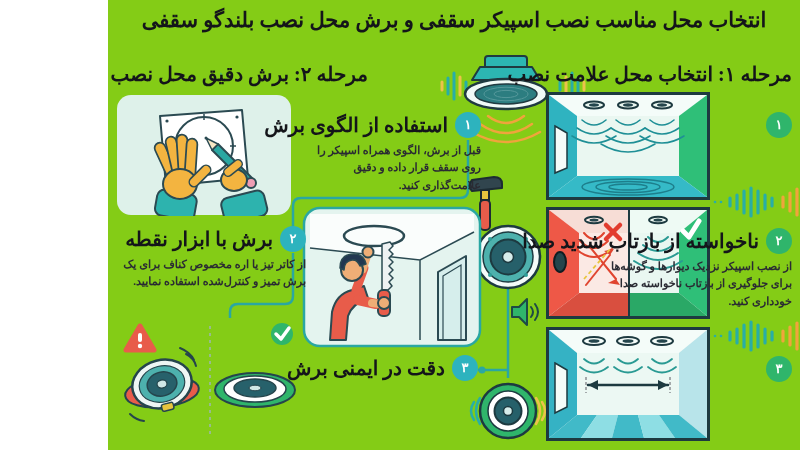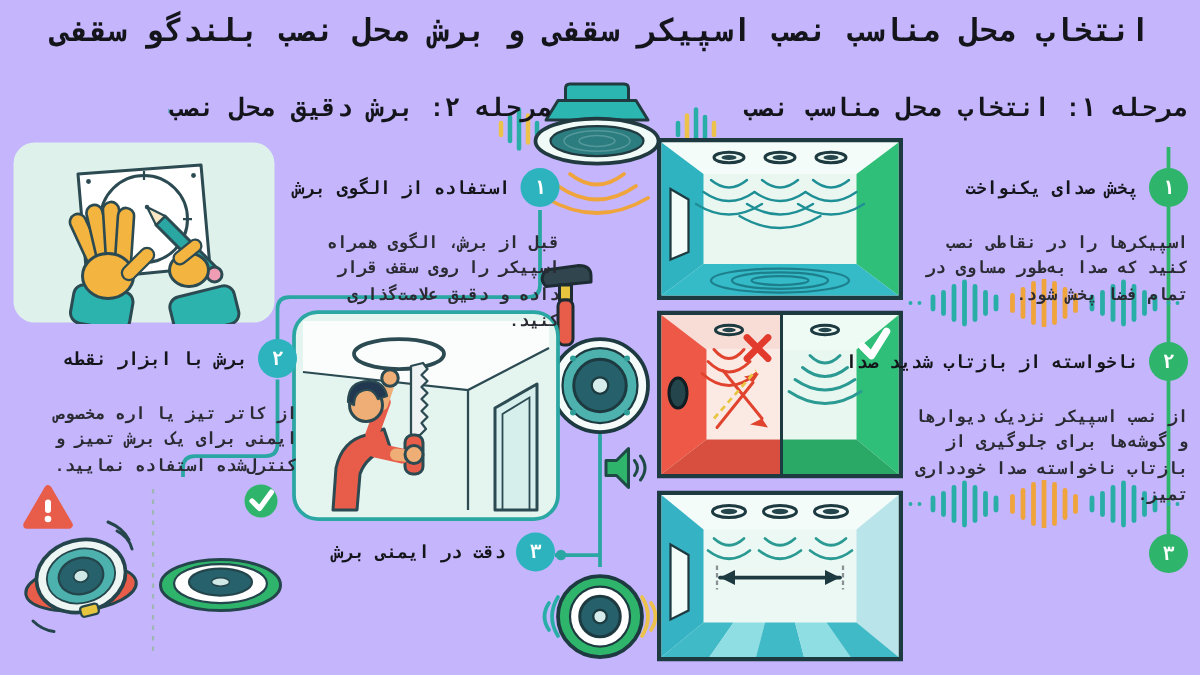--- a/index.html
+++ b/index.html
@@ -1,28 +1,28 @@
 <!DOCTYPE html>
 <html lang="fa" dir="rtl"><head>
 <meta charset="utf-8">
 <style>
   html,body{margin:0;padding:0;background:#ffffff;}
-  .stage{position:relative;width:800px;height:450px;background:#c4b5fd;overflow:hidden;
-         font-family:Liberation Mono, monospace;direction:rtl;}
+  .stage{position:relative;width:692px;height:450px;background:#84cc16;overflow:hidden;
+         font-family:Liberation Serif, serif;direction:rtl;}
   .abs{position:absolute;}
   .title{top:8px;left:0;right:0;text-align:center;font-size:21px;font-weight:bold;color:#14151a;z-index:3;}
-  .sec-header{font-size:17px;font-weight:bold;color:#14151a;z-index:3;white-space:nowrap;}
+  .sec-header{font-size:20px;font-weight:bold;color:#14151a;z-index:3;white-space:nowrap;}
   .item{z-index:3;}
   .item-row{display:flex;align-items:center;gap:7px;}
   .badge{width:26px;height:26px;border-radius:50%;color:#fff;display:flex;align-items:center;
          justify-content:center;font-size:13px;font-weight:bold;flex:0 0 26px;z-index:4;}
   .badge.green{background:#2fb56b;}
   .badge.teal{background:#2db3be;}
-  .item-heading{font-size:12px;font-weight:bold;color:#14151a;white-space:nowrap;}
-  .item-body{font-size:11.2px;font-weight:bold;color:#2a2b33;line-height:1.55;text-align:right;margin-top:17px;}
+  .item-heading{font-size:20px;font-weight:bold;color:#14151a;white-space:nowrap;}
+  .item-body{font-size:11.2px;font-weight:bold;color:#2a2b33;line-height:1.55;text-align:right;margin-top:4px;}
   svg{display:block;}
   .art{z-index:2;}
   .lines{z-index:1;left:0;top:0;}
 </style>
 </head>
 <body>
 
 <div class="stage">
 
   <svg width="0" height="0" style="position:absolute">
@@ -68,43 +68,41 @@
   <svg class="abs lines" width="800" height="450">
     <path d="M779,98 V372" stroke="#2fb56b" stroke-width="2.5" fill="none"></path>
     <path d="M360,140 V190 Q360,198 352,198 H193 Q185,198 185,206 V227" stroke="#2aa7a2" stroke-width="2.5" fill="none"></path>
     <path d="M185,253 V296 Q185,304 177,304 H130 Q122,304 122,312 V318" stroke="#2aa7a2" stroke-width="2.5" fill="none"></path>
     <path d="M370,370 H400 M400,288 V378" stroke="#2aa7a2" stroke-width="2.5" fill="none"></path>
     <circle cx="374" cy="370" r="3.5" fill="#2aa7a2"></circle>
   </svg>
 
   <div class="abs title">انتخاب محل مناسب نصب اسپیکر سقفی و برش محل نصب بلندگو سقفی</div>
 
-  <div class="abs sec-header" style="top:62px;right:8px;">مرحله ۱: انتخاب محل مناسب نصب</div>
+  <div class="abs sec-header" style="top:62px;right:8px;">مرحله ۱: انتخاب محل علامت نصب</div>
   <div class="abs sec-header" style="top:62px;right:432px;">مرحله ۲: برش دقیق محل نصب</div>
   <svg class="abs art" style="left:112px;top:64px;" width="30" height="20" viewBox="60 0 70 32">
       <use href="#wf"></use>
     </svg>
 
   <div class="abs item" style="top:112px;right:8px;width:190px;">
     <div class="item-row">
       <div class="badge green">۱</div>
-      <div class="item-heading">پخش صدای یکنواخت</div>
-    </div>
-    <div class="item-body">اسپیکرها را در نقاطی نصب کنید که صدا به‌طور مساوی در تمام فضا پخش شود.</div>
+    </div>
   </div>
   <svg class="abs art" style="left:602px;top:186px;" width="188" height="32" viewBox="0 0 184 32">
       <use href="#wf"></use>
     </svg>
 
   <div class="abs item" style="top:228px;right:8px;width:190px;">
     <div class="item-row">
       <div class="badge green">۲</div>
       <div class="item-heading">ناخواسته از بازتاب شدید صدا</div>
     </div>
-    <div class="item-body">از نصب اسپیکر نزدیک دیوارها و گوشه‌ها برای جلوگیری از بازتاب ناخواسته صدا خودداری تمیز.</div>
+    <div class="item-body">از نصب اسپیکر نزدیک دیوارها و گوشه‌ها برای جلوگیری از بازتاب ناخواسته صدا خودداری کنید.</div>
   </div>
   <svg class="abs art" style="left:602px;top:320px;" width="188" height="32" viewBox="0 0 184 32">
       <use href="#wf"></use>
     </svg>
 
   <div class="abs item" style="top:356px;right:8px;width:190px;">
     <div class="item-row">
       <div class="badge green">۳</div>
     </div>
   </div>
@@ -115,21 +113,21 @@
       <div class="item-heading">استفاده از الگوی برش</div>
     </div>
     <div class="item-body">قبل از برش، الگوی همراه اسپیکر را روی سقف قرار داده و دقیق علامت‌گذاری کنید.</div>
   </div>
 
   <div class="abs item" style="top:226px;left:2px;width:196px;">
     <div class="item-row">
       <div class="badge teal">۲</div>
       <div class="item-heading">برش با ابزار نقطه</div>
     </div>
-    <div class="item-body">از کاتر تیز یا اره مخصوص ایمنی برای یک برش تمیز و کنترل‌شده استفاده نمایید.</div>
+    <div class="item-body">از کاتر تیز یا اره مخصوص کناف برای یک برش تمیز و کنترل‌شده استفاده نمایید.</div>
   </div>
 
   <div class="abs item" style="top:355px;left:190px;width:180px;">
     <div class="item-row">
       <div class="badge teal">۳</div>
       <div class="item-heading">دقت در ایمنی برش</div>
     </div>
   </div>
 
   <svg class="abs art" style="left:330px;top:50px;" width="150" height="100" viewBox="0 0 150 100">

